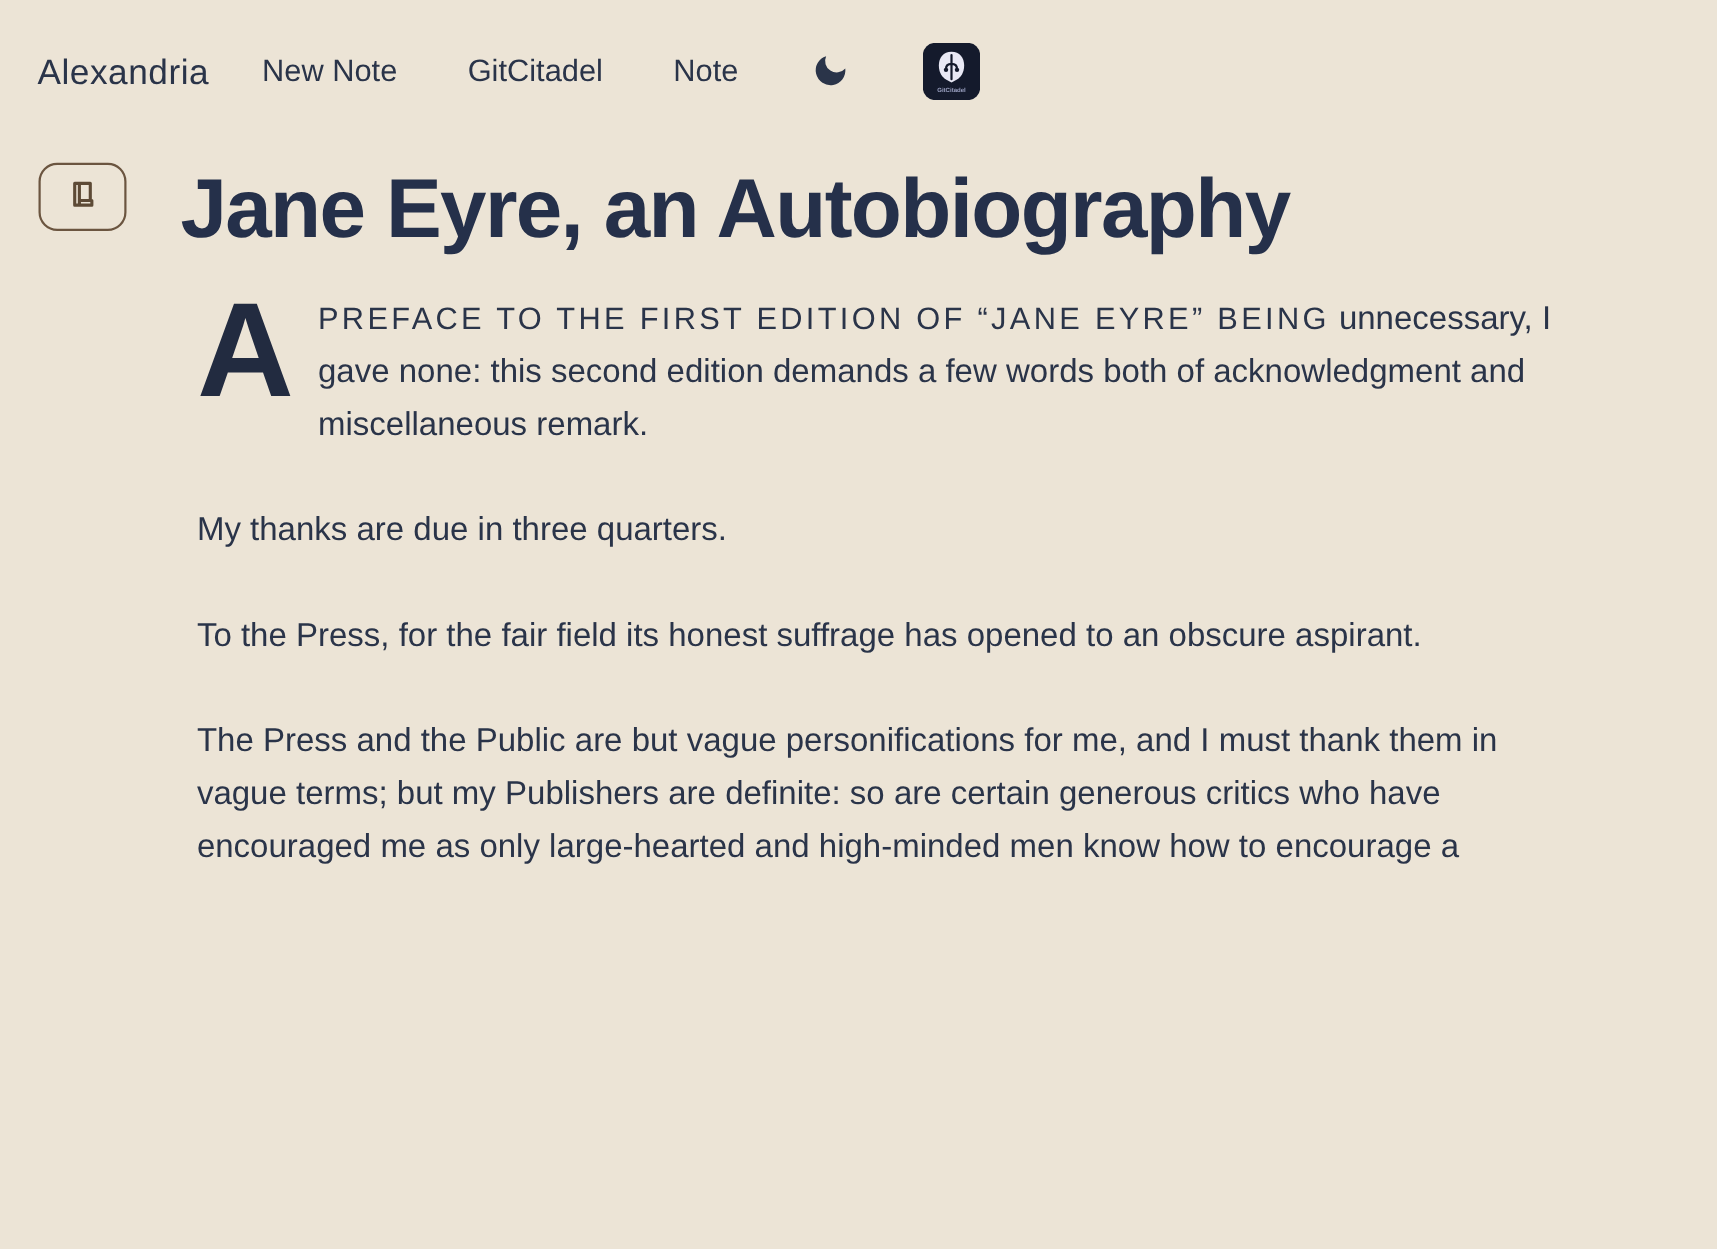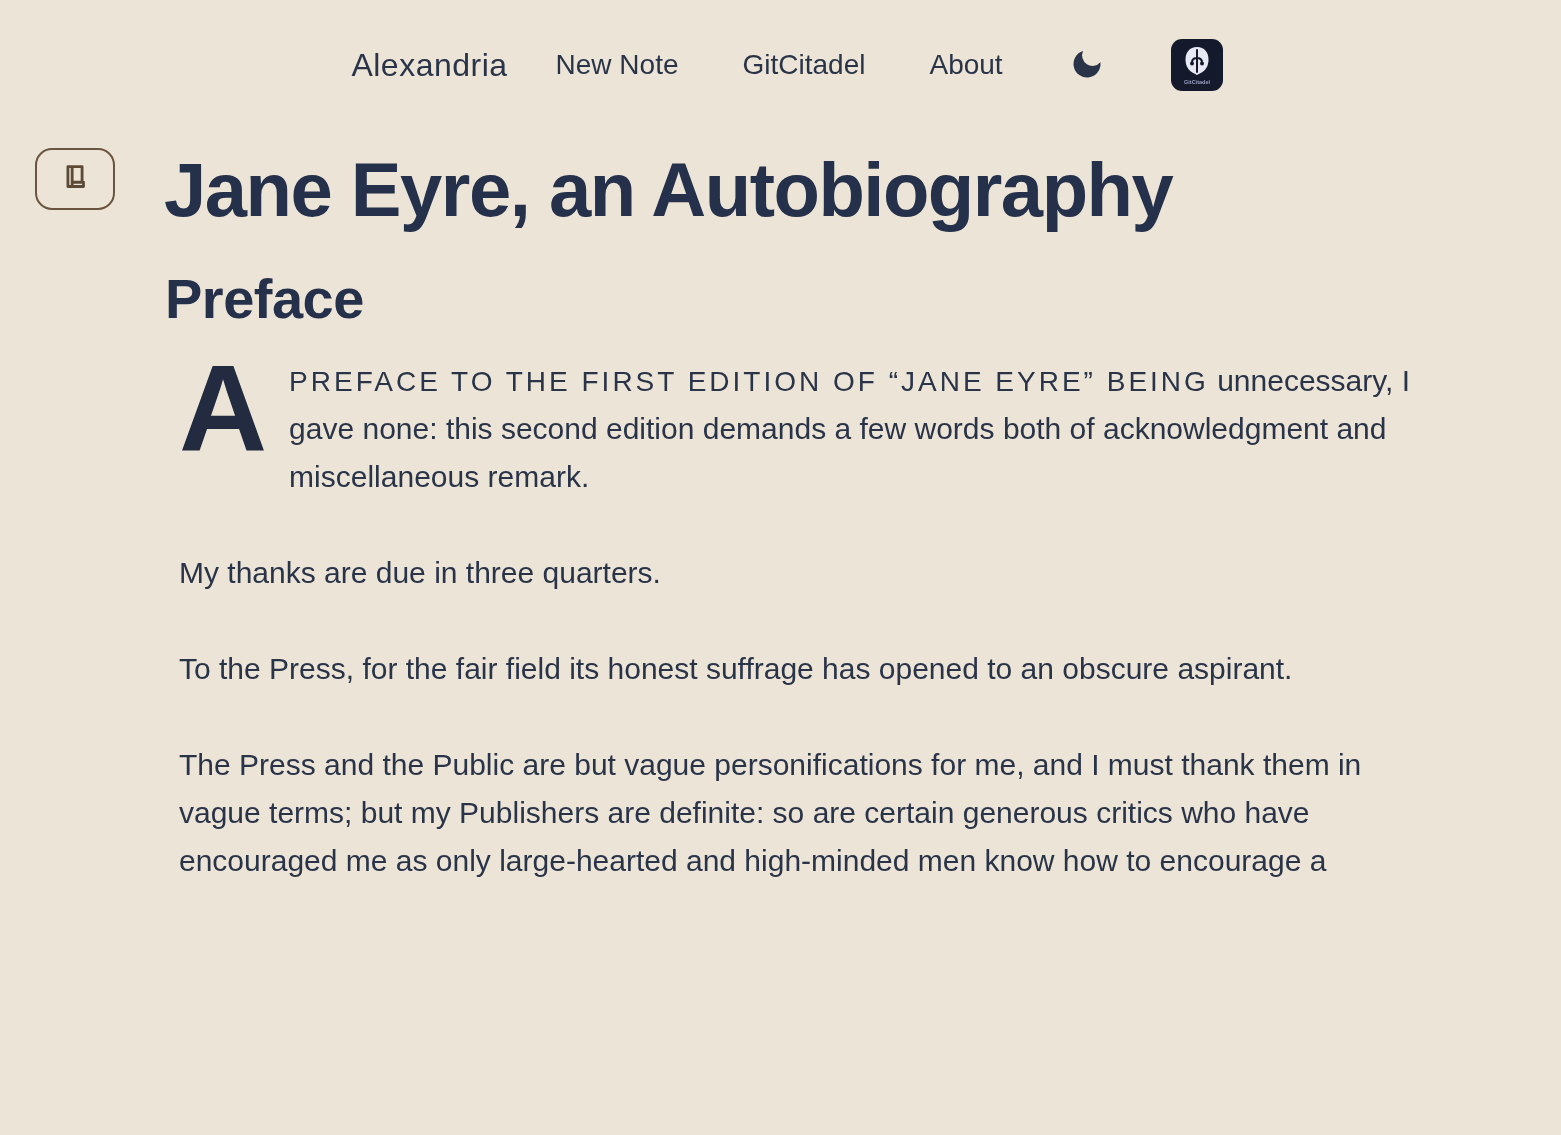--- a/index.html
+++ b/index.html
@@ -8,21 +8,21 @@
     overflow: hidden;
     background: #ECE4D6;
     font-family: "Liberation Sans", sans-serif;
     color: #242E43;
   }
 
   
   .header {
     display: flex;
     align-items: center;
-    justify-content: center;
+    justify-content: flex-start;
     padding: 30px 21px 0 34px;
     height: 100px;
   }
   .logo {
     font-size: 32px;
     letter-spacing: 0.5px;
     color: #2A3449;
     cursor: pointer;
     text-decoration: none;
   }
@@ -103,21 +103,21 @@
   }
 </style>
 </head>
 <body>
 
 <header class="header">
   <a class="logo">Alexandria</a>
   <nav class="nav">
     <a class="nav-link">New Note</a>
     <a class="nav-link">GitCitadel</a>
-    <a class="nav-link">About</a>
+    <a class="nav-link">Note</a>
     <button class="theme-toggle">
       <span>
         <svg viewBox="0 0 24 24" width="36" height="36">
           <path d="M21 12.79A9 9 0 1 1 11.21 3 7 7 0 0 0 21 12.79z" fill="#2A3449"></path>
         </svg>
       </span>
     </button>
     <button class="avatar-btn">
       <span>
         <svg viewBox="0 0 52 52" width="52" height="52">
@@ -139,21 +139,20 @@
       <span>
         <svg viewBox="0 0 24 24" width="34" height="34" fill="none" stroke="#5D4A36" stroke-width="2" stroke-linecap="round" stroke-linejoin="round">
           <path d="M7 4 H17 V15 H10 M10 4 V18 M7 4 V18 H18 V15"></path>
         </svg>
       </span>
     </button>
     <h1 class="book-title">Jane Eyre, an Autobiography</h1>
   </div>
 
   <article class="article">
-    <h2 class="section-title">Preface</h2>
 
     <p class="lead"><span class="dropcap">A</span><span class="lead-caps">PREFACE TO THE FIRST EDITION OF “JANE EYRE” BEING</span> <span>unnecessary, I gave none: this second edition demands a few words both of acknowledgment and miscellaneous remark.</span></p>
 
     <p>My thanks are due in three quarters.</p>
     <p>To the Press, for the fair field its honest suffrage has opened to an obscure aspirant.</p>
     <p>The Press and the Public are but vague personifications for me, and I must thank them in vague terms; but my Publishers are definite: so are certain generous critics who have encouraged me as only large-hearted and high-minded men know how to encourage a</p>
   </article>
 </main>
 
 </body></html>

